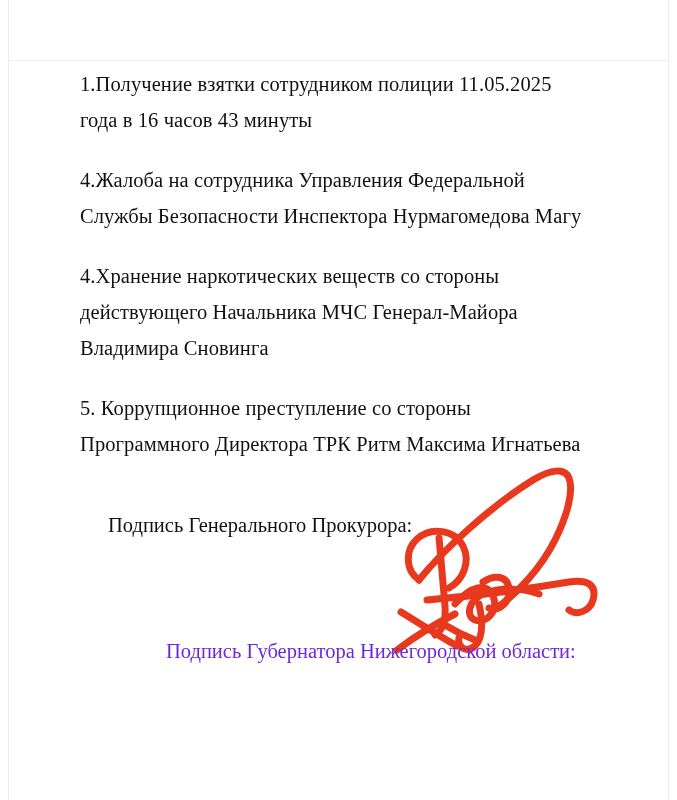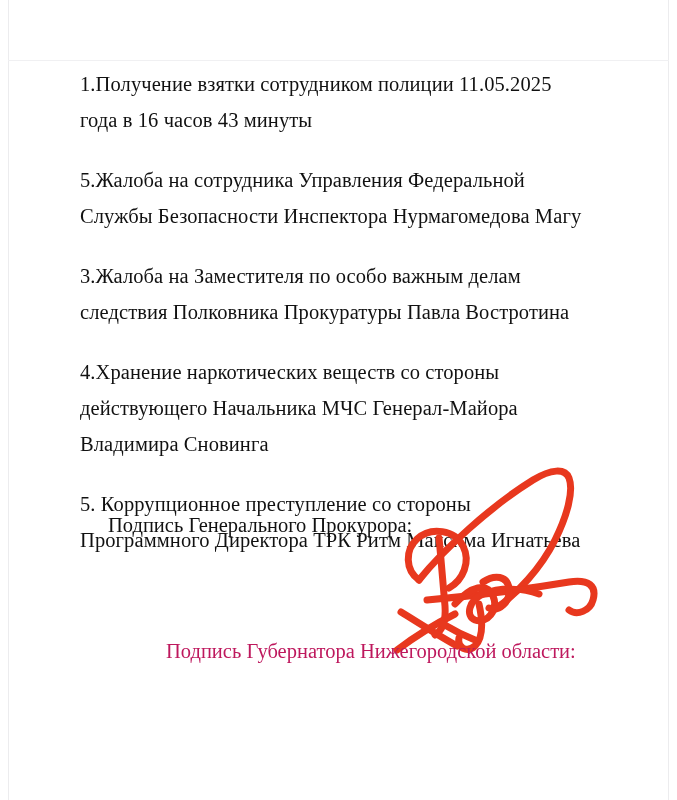--- a/index.html
+++ b/index.html
@@ -82,21 +82,21 @@
     color: #111111;
     white-space: nowrap;
   }
 
   .sig-line-governor {
     position: absolute;
     left: 138px;
     top: 196px;
     font-size: 20.5px;
     line-height: 30px;
-    color: #be185d;
+    color: #6d28d9;
     white-space: nowrap;
   }
 
   .signature-mark {
     position: absolute;
     left: 355px;
     top: 14px;
     width: 230px;
     height: 200px;
     pointer-events: none;
@@ -111,22 +111,21 @@
 <body>
 
 <div id="page">
 
   <div class="edge-left"></div>
   <div class="edge-right"></div>
   <div class="edge-top"></div>
 
   <div class="doc-body">
     <p class="para">1.Получение взятки сотрудником полиции 11.05.2025 года в 16 часов 43 минуты</p>
-    <p class="para">5.Жалоба на сотрудника Управления Федеральной Службы Безопасности Инспектора Нурмагомедова Магу</p>
-    <p class="para">3.Жалоба на Заместителя по особо важным делам следствия Полковника Прокуратуры Павла Востротина</p>
+    <p class="para">4.Жалоба на сотрудника Управления Федеральной Службы Безопасности Инспектора Нурмагомедова Магу</p>
     <p class="para">4.Хранение наркотических веществ со стороны действующего Начальника МЧС Генерал-Майора Владимира Сновинга</p>
     <p class="para">5. Коррупционное преступление со стороны Программного Директора ТРК Ритм Максима Игнатьева</p>
   </div>
 
   <div class="sig-block">
 
     <div class="sig-line-prosecutor">Подпись Генерального Прокурора:</div>
 
     <div class="signature-mark">
       <svg viewBox="0 0 230 200" xmlns="http://www.w3.org/2000/svg" fill="none" stroke="#E8381E" stroke-width="7" stroke-linecap="round" stroke-linejoin="round">

